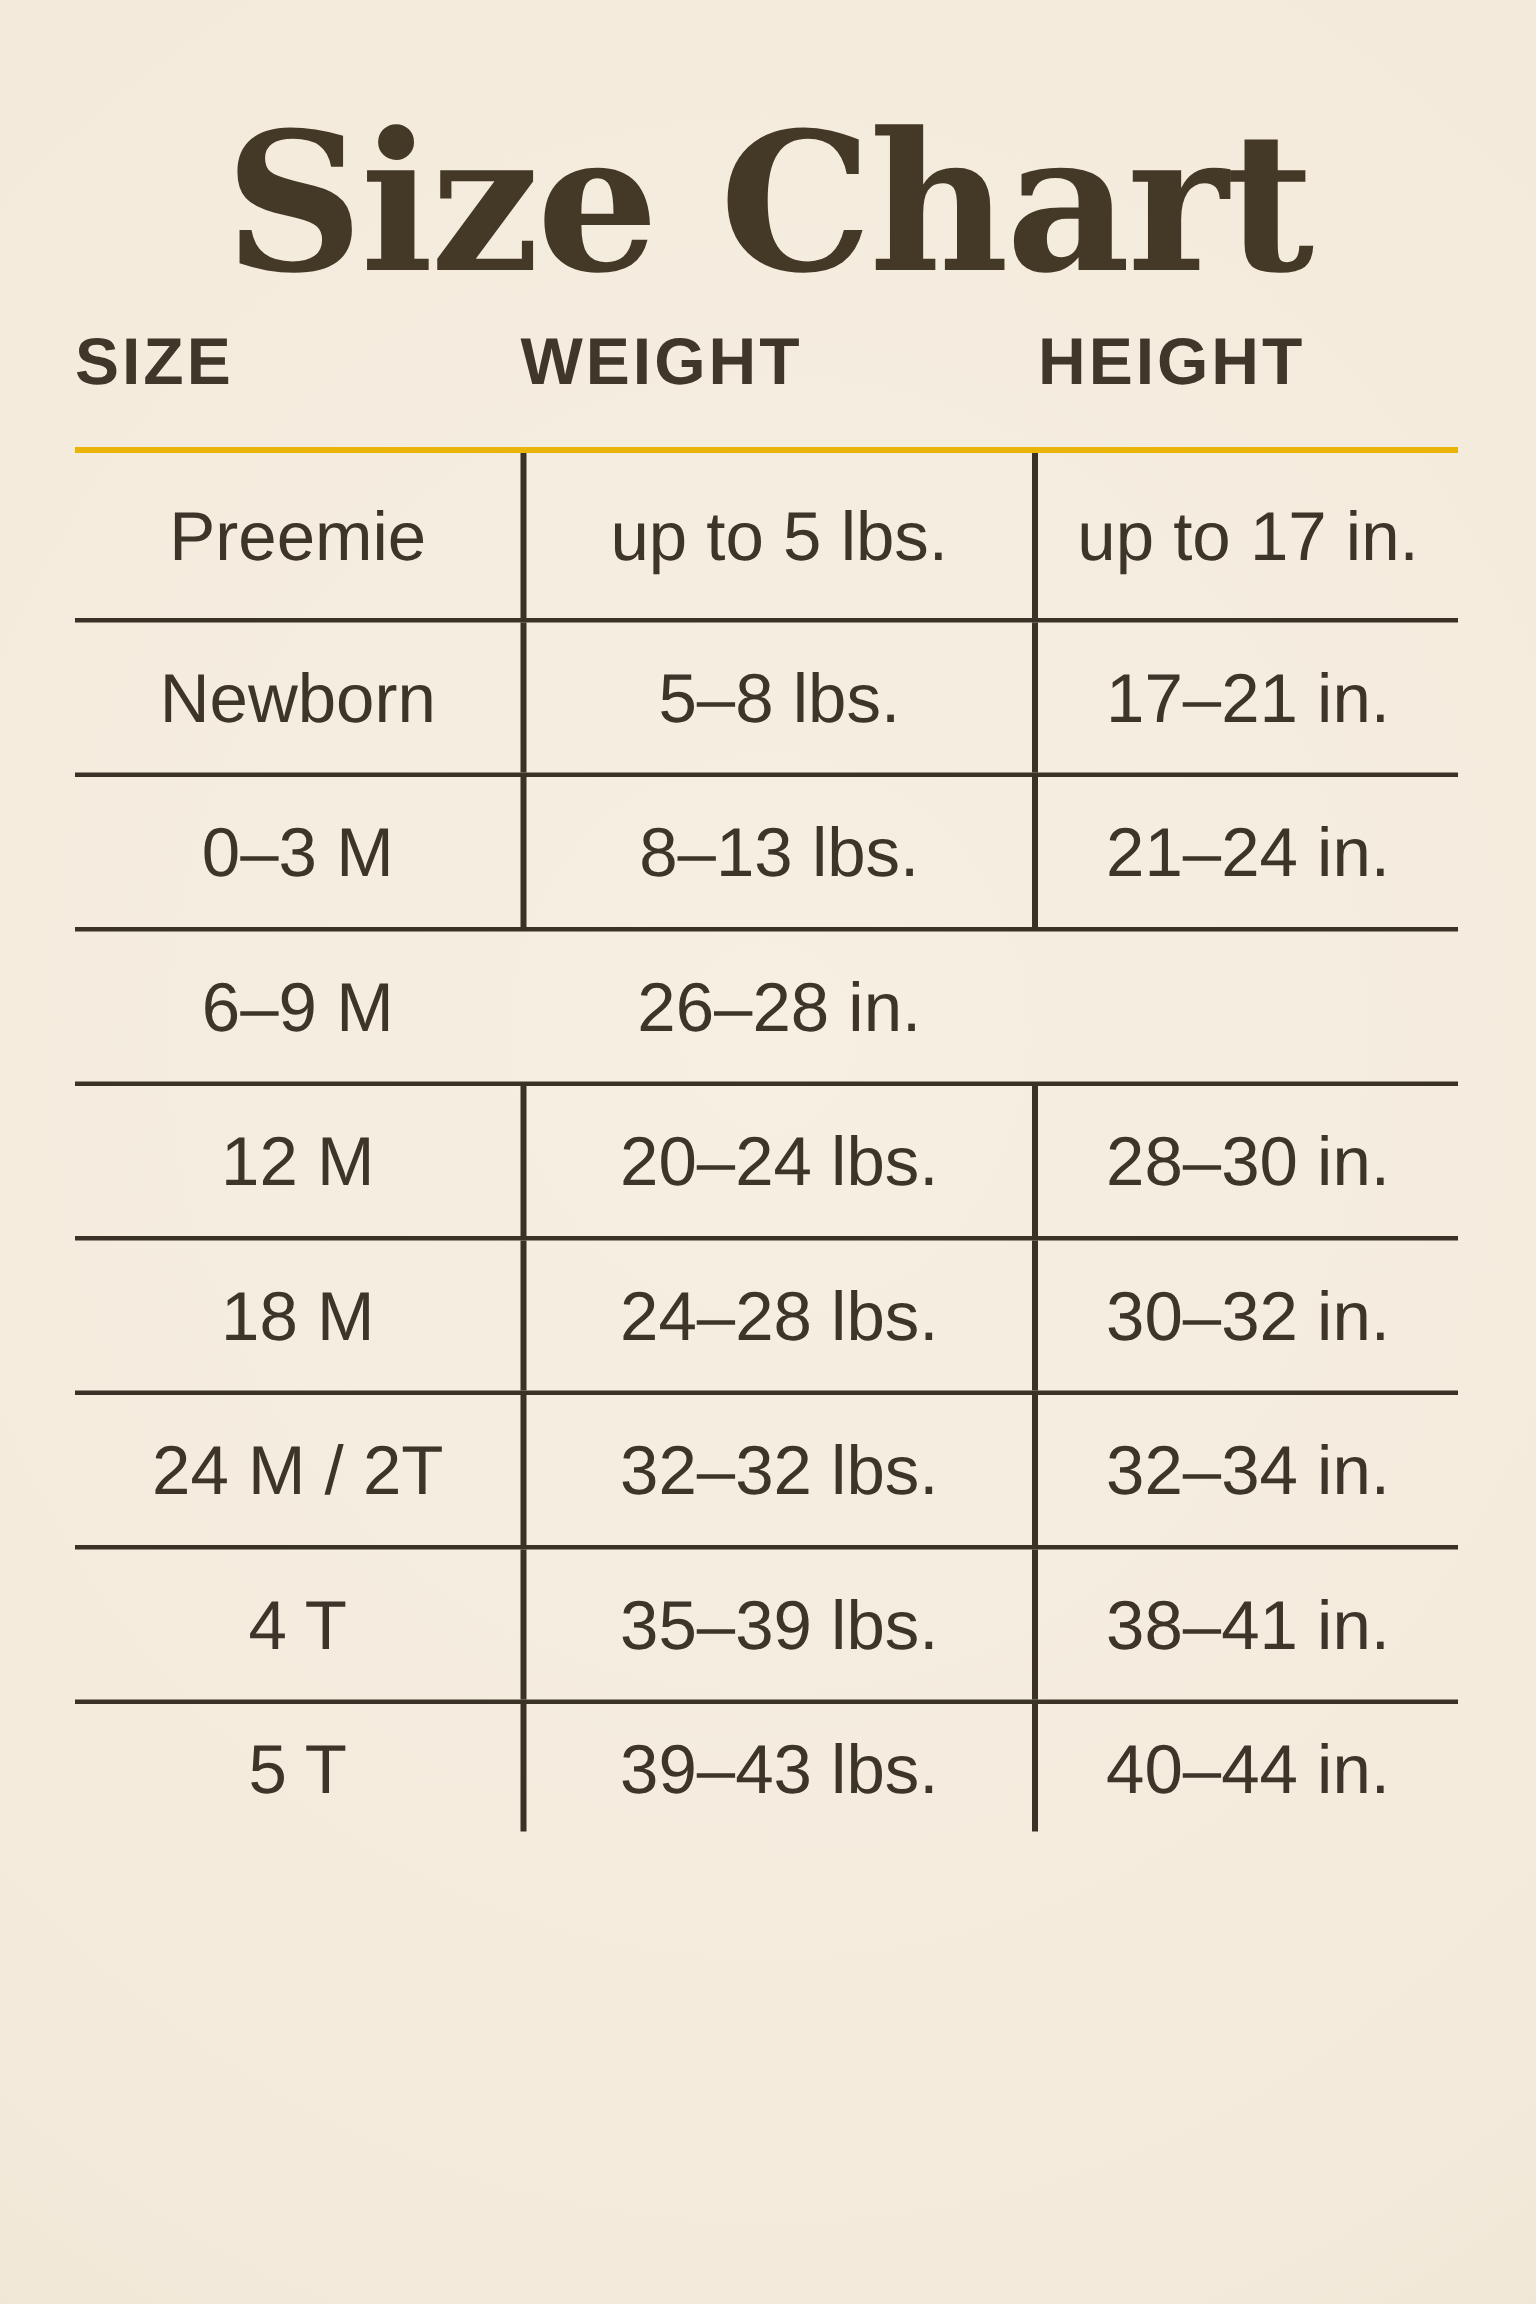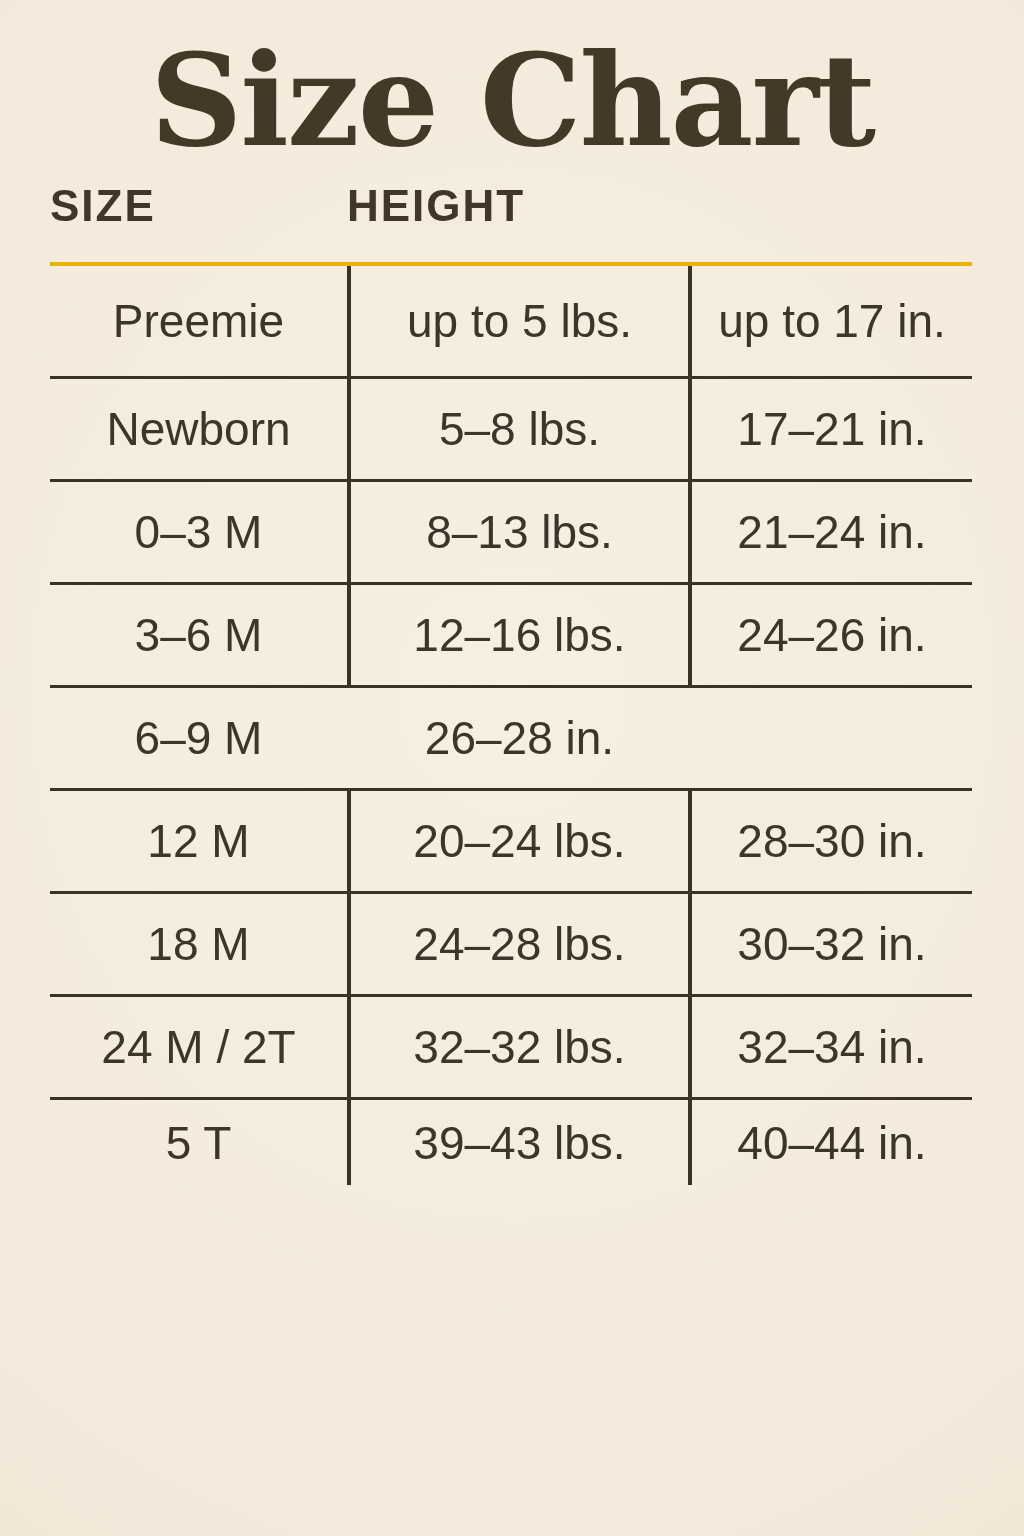--- a/index.html
+++ b/index.html
@@ -9,21 +9,21 @@
   body {
     width: 1024px;
     height: 1536px;
     background: radial-gradient(130% 95% at 50% 45%, #f6efe2 0%, #f3eadb 60%, #ecdfcb 100%);
     font-family: "Liberation Sans", sans-serif;
     color: #3f3527;
     overflow: hidden;
   }
   .page-title {
     margin: 0;
-    padding-top: 36px;
+    padding-top: 72px;
     text-align: center;
     font-family: "DejaVu Serif", "Liberation Serif", serif;
     font-weight: 700;
     font-size: 128px;
     line-height: 1.0;
     color: #443926;
     letter-spacing: -2px;
   }
   .size-table {
     width: 922px;
@@ -70,20 +70,21 @@
 </style>
 </head>
 <body>
 
 <h1 class="page-title">Size Chart</h1>
 
 <div class="size-table">
 
   <div class="header-row">
     <div class="th">SIZE</div>
+    <div class="th">WEIGHT</div>
     <div class="th">HEIGHT</div>
   </div>
 
   <div class="table-body">
 
     <div class="t-row">
       <div class="cell size-cell">Preemie</div>
       <div class="cell weight-cell">up to 5 lbs.</div>
       <div class="cell height-cell">up to 17 in.</div>
     </div>
@@ -93,25 +94,20 @@
       <div class="cell weight-cell">5–8 lbs.</div>
       <div class="cell height-cell">17–21 in.</div>
     </div>
 
     <div class="t-row">
       <div class="cell size-cell">0–3 M</div>
       <div class="cell weight-cell">8–13 lbs.</div>
       <div class="cell height-cell">21–24 in.</div>
     </div>
 
-    <div class="t-row">
-      <div class="cell size-cell">3–6 M</div>
-      <div class="cell weight-cell">12–16 lbs.</div>
-      <div class="cell height-cell">24–26 in.</div>
-    </div>
 
     <div class="t-row">
       <div class="cell size-cell">6–9 M</div>
       <div class="cell height-cell">26–28 in.</div>
     </div>
 
     <div class="t-row">
       <div class="cell size-cell">12 M</div>
       <div class="cell weight-cell">20–24 lbs.</div>
       <div class="cell height-cell">28–30 in.</div>
@@ -123,20 +119,25 @@
       <div class="cell height-cell">30–32 in.</div>
     </div>
 
     <div class="t-row">
       <div class="cell size-cell">24 M / 2T</div>
       <div class="cell weight-cell">32–32 lbs.</div>
       <div class="cell height-cell">32–34 in.</div>
     </div>
 
 
+    <div class="t-row">
+      <div class="cell size-cell">4 T</div>
+      <div class="cell weight-cell">35–39 lbs.</div>
+      <div class="cell height-cell">38–41 in.</div>
+    </div>
 
     <div class="t-row">
       <div class="cell size-cell">5 T</div>
       <div class="cell weight-cell">39–43 lbs.</div>
       <div class="cell height-cell">40–44 in.</div>
     </div>
 
   </div>
 </div>
 

